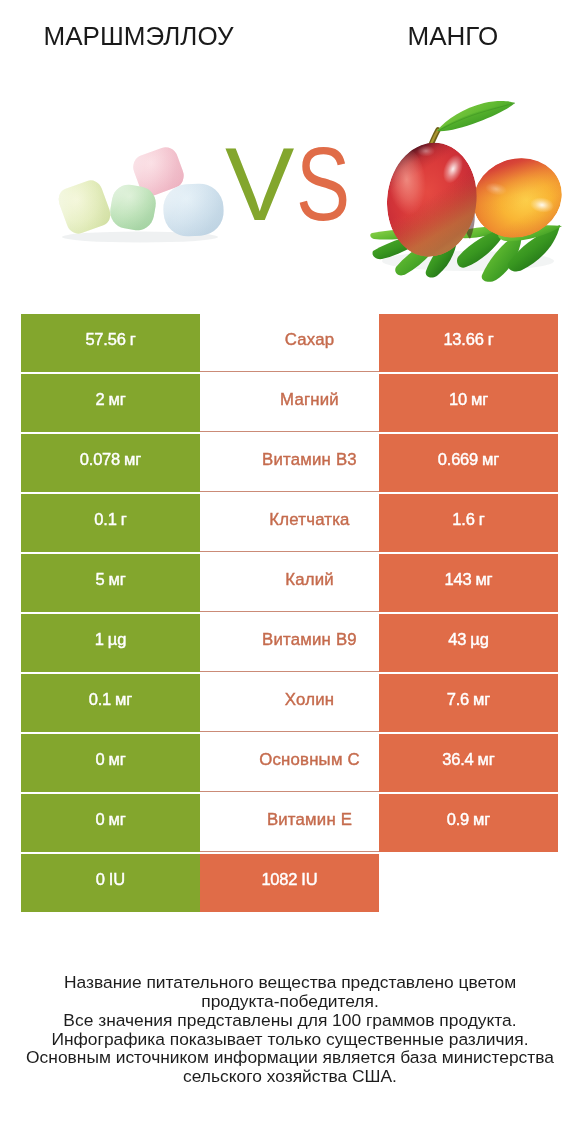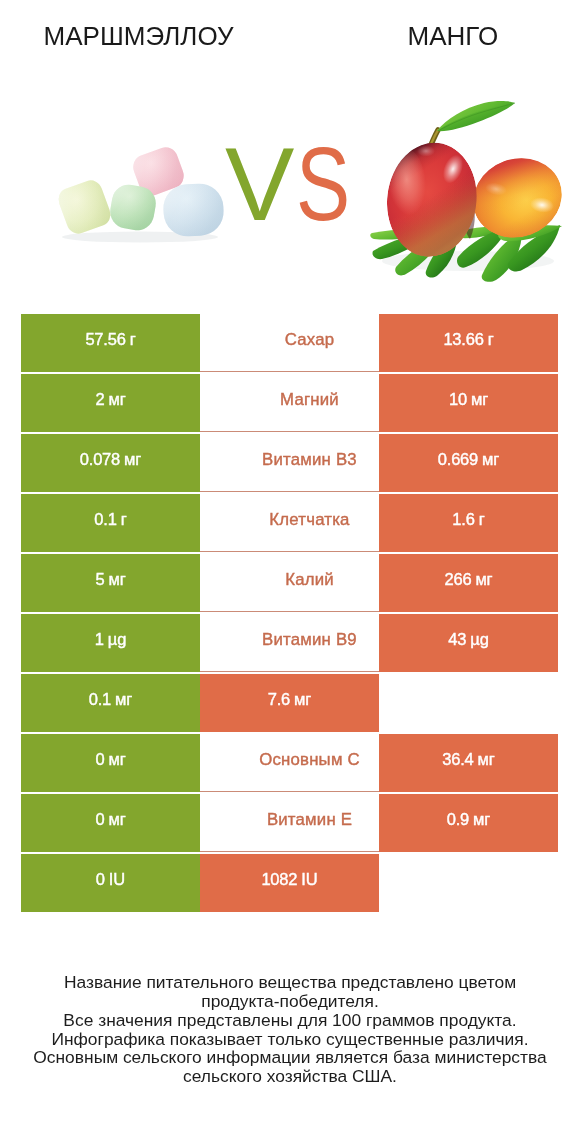--- a/index.html
+++ b/index.html
@@ -293,41 +293,44 @@
       </div>
       <div class="row">
         <div class="cell green">
           <span class="val">5</span>
           <span class="unit">мг</span>
         </div>
         <div class="cell mid">
           <span class="label">Калий</span>
         </div>
         <div class="cell red">
-          <span class="val">266</span>
+          <span class="val">143</span>
           <span class="unit">мг</span>
         </div>
       </div>
       <div class="row">
         <div class="cell green">
           <span class="val">1</span>
           <span class="unit">µg</span>
         </div>
         <div class="cell mid">
           <span class="label">Витамин B9</span>
         </div>
         <div class="cell red">
           <span class="val">43</span>
           <span class="unit">µg</span>
         </div>
       </div>
       <div class="row">
         <div class="cell green">
           <span class="val">0.1</span>
           <span class="unit">мг</span>
+        </div>
+        <div class="cell mid">
+          <span class="label">Холин</span>
         </div>
         <div class="cell red">
           <span class="val">7.6</span>
           <span class="unit">мг</span>
         </div>
       </div>
       <div class="row">
         <div class="cell green">
           <span class="val">0</span>
           <span class="unit">мг</span>
@@ -362,16 +365,16 @@
           <span class="val">1082</span>
           <span class="unit">IU</span>
         </div>
       </div>
     </div>
   <div class="footer" id="footer">
       <div>Название питательного вещества представлено цветом</div>
       <div>продукта-победителя.</div>
       <div>Все значения представлены для 100 граммов продукта.</div>
       <div>Инфографика показывает только существенные различия.</div>
-      <div>Основным сельского информации является база министерства</div>
+      <div>Основным источником информации является база министерства</div>
       <div>сельского хозяйства США.</div>
     </div>
 </div>
 
 </body></html>

